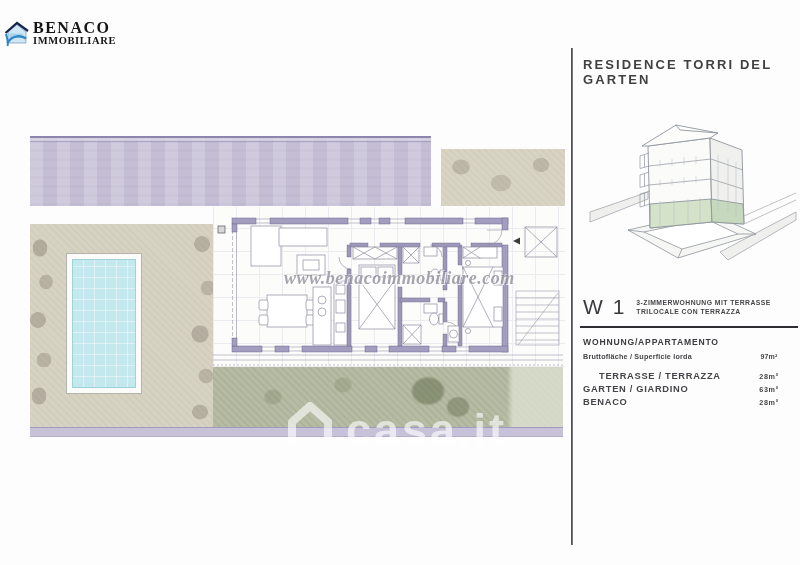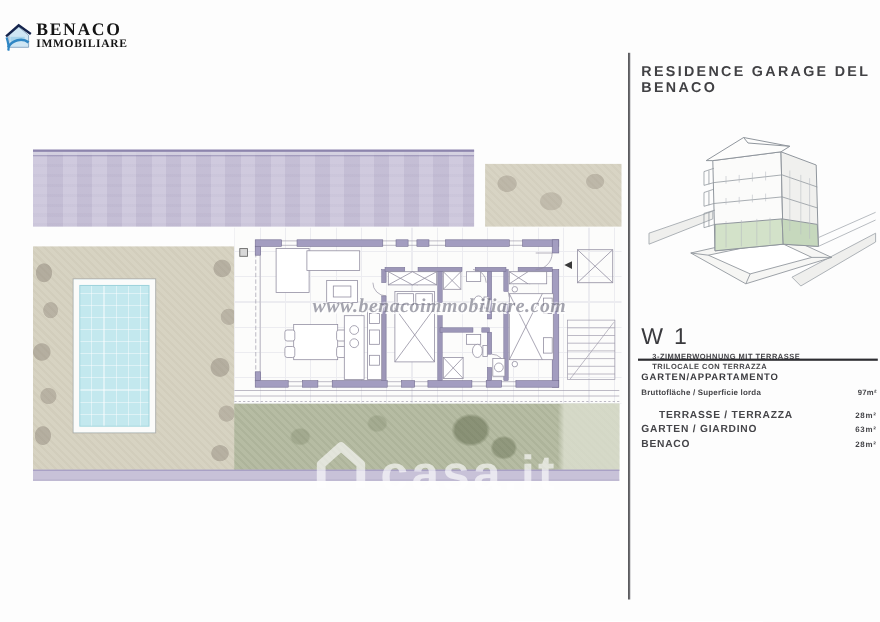--- a/index.html
+++ b/index.html
@@ -70,30 +70,30 @@
   .wm-casa svg { width:56px; height:56px; }
   .wm-casa-text { font-size:45px; font-weight:bold; letter-spacing:3px; margin-left:8px;
     font-family:"Liberation Sans", sans-serif;margin-top:12px; }
 
   
   .divider { position:absolute; left:571px; top:48px; width:2px; height:497px;
     background:linear-gradient(90deg,#3c3c40,#8a8a8e); }
   .panel-title { position:absolute; left:583px; top:57px; width:215px;
     font-size:13px; font-weight:bold; letter-spacing:2.1px; color:#414144; }
   .bldg-svg { position:absolute; left:588px; top:100px; width:212px; height:192px; }
-  .unit-block { position:absolute; left:583px; top:296px; width:215px; display:flex;flex-direction:column; }
+  .unit-block { position:absolute; left:583px; top:296px; width:215px; display:flex; }
   .unit-code { font-size:21px; letter-spacing:2px; color:#3a3a3e; font-weight:normal; line-height:22px; }
   .unit-desc { margin-left:10px; margin-top:3px; font-size:6.8px; letter-spacing:0.45px;
     color:#46464a; font-weight:bold; line-height:8.5px; }
   .unit-rule { position:absolute; left:580px; top:326px; width:218px; height:2px; background:#2e2e32; }
   .section-header { position:absolute; left:583px; top:337px; font-size:8.6px; font-weight:bold;
     letter-spacing:0.8px; color:#3c3c40; }
   .rows { position:absolute; left:583px; top:352px; width:214px; }
   .row { display:flex; align-items:baseline; color:#454549; }
-  .row .val { width:56px; margin-left:auto; flex:0 0 56px; text-align:right; }
+  .row .val { width:56px; margin-left:auto; flex:0 0 56px; text-align:center; }
   .row-small { font-size:7.2px; font-weight:bold; letter-spacing:0.2px; line-height:9px; }
   .row-small .val { font-size:7px; }
   .row-caps { font-size:9.3px; font-weight:bold; letter-spacing:0.7px; margin-top:3px; }
   .row-caps .val { font-size:7.2px; }
   .rows .row-small + .row-caps { margin-top:10px;margin-left:16px; }
 </style>
 </head>
 <body>
 
 <div id="stage">
@@ -274,21 +274,21 @@
 
   <div class="wm-site">www.benacoimmobiliare.com</div>
   <div class="wm-casa">
     <svg viewBox="0 0 56 56">
       <path d="M10 48 V26 L28 10 L46 26 V48" fill="none" stroke="rgba(255,255,255,0.62)" stroke-width="8" stroke-linejoin="round"></path>
     </svg>
     <span class="wm-casa-text">casa.it</span>
   </div>
 
   <div class="divider"></div>
-  <div class="panel-title">RESIDENCE GARAGE DEL BENACO</div>
+  <div class="panel-title">RESIDENCE TORRI DEL GARTEN</div>
 
   <svg class="bldg-svg" viewBox="0 0 212 192">
     <g stroke="#a3a8ae" stroke-width="0.8" fill="#efefed">
       <path d="M2 112 L60 92 L60 99 L2 122 Z"></path>
       <path d="M132 152 L208 112 L208 120 L140 160 Z"></path>
     </g>
     <g stroke="#8f959c" stroke-width="0.8" fill="#f6f6f4">
       <path d="M40 130 L120 112 L168 134 L90 158 Z"></path>
       <path d="M56 132 L118 119 L150 134 L94 149 Z" fill="#ffffff"></path>
       <line x1="40" y1="130" x2="56" y2="132"></line>
@@ -346,21 +346,21 @@
   </svg>
 
   <div class="unit-block">
     <div class="unit-code">W 1</div>
     <div class="unit-desc">
       <div>3-ZIMMERWOHNUNG MIT TERRASSE</div>
       <div>TRILOCALE CON TERRAZZA</div>
     </div>
   </div>
   <div class="unit-rule"></div>
-  <div class="section-header">GARTEN/APPARTAMENTO</div>
+  <div class="section-header">WOHNUNG/APPARTAMENTO</div>
 
   <div class="rows">
     <div class="row row-small">
       <span class="lbl">Bruttofläche / Superficie lorda</span>
       <span class="val">97m²</span>
     </div>
     <div class="row row-caps">
       <span class="lbl">TERRASSE / TERRAZZA</span>
       <span class="val">28m²</span>
     </div>

